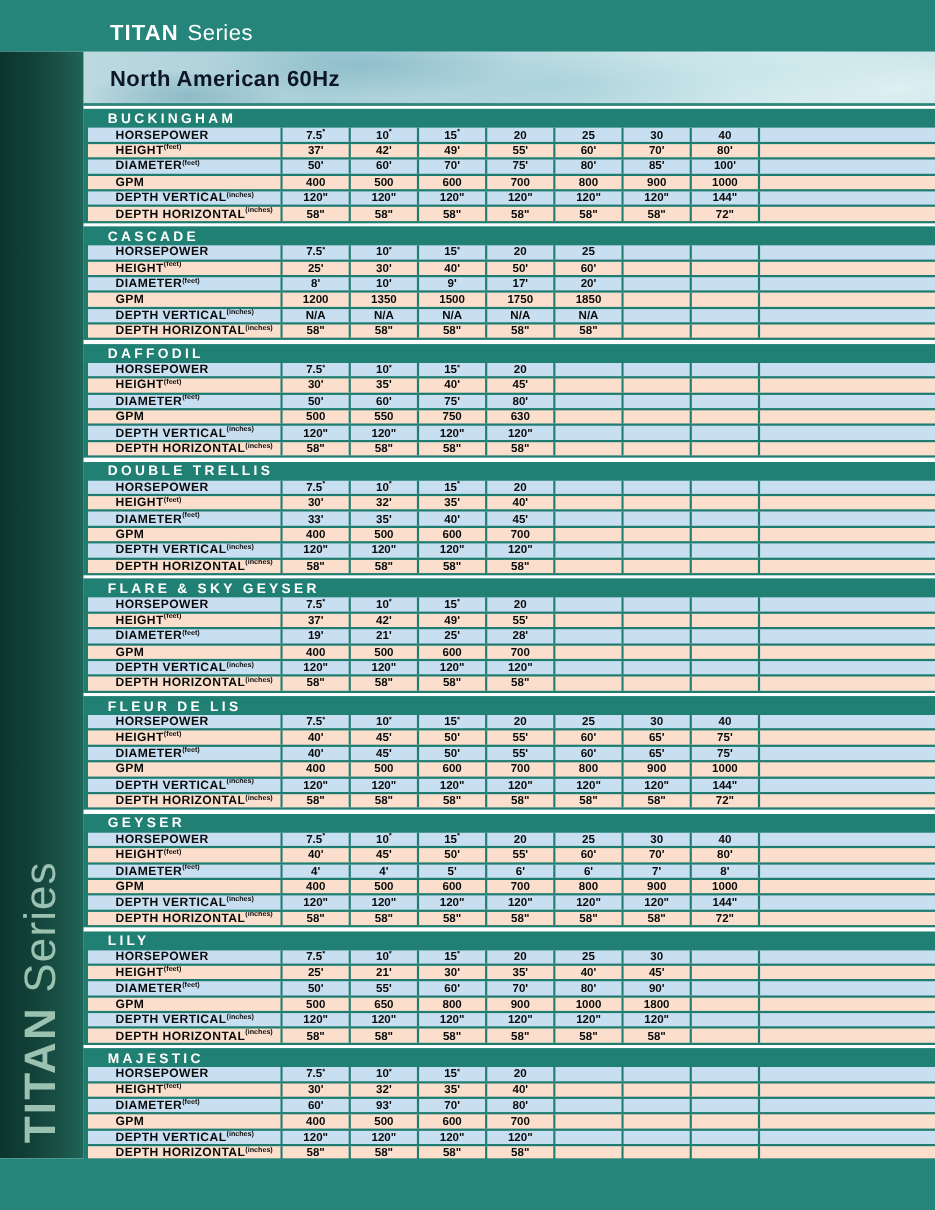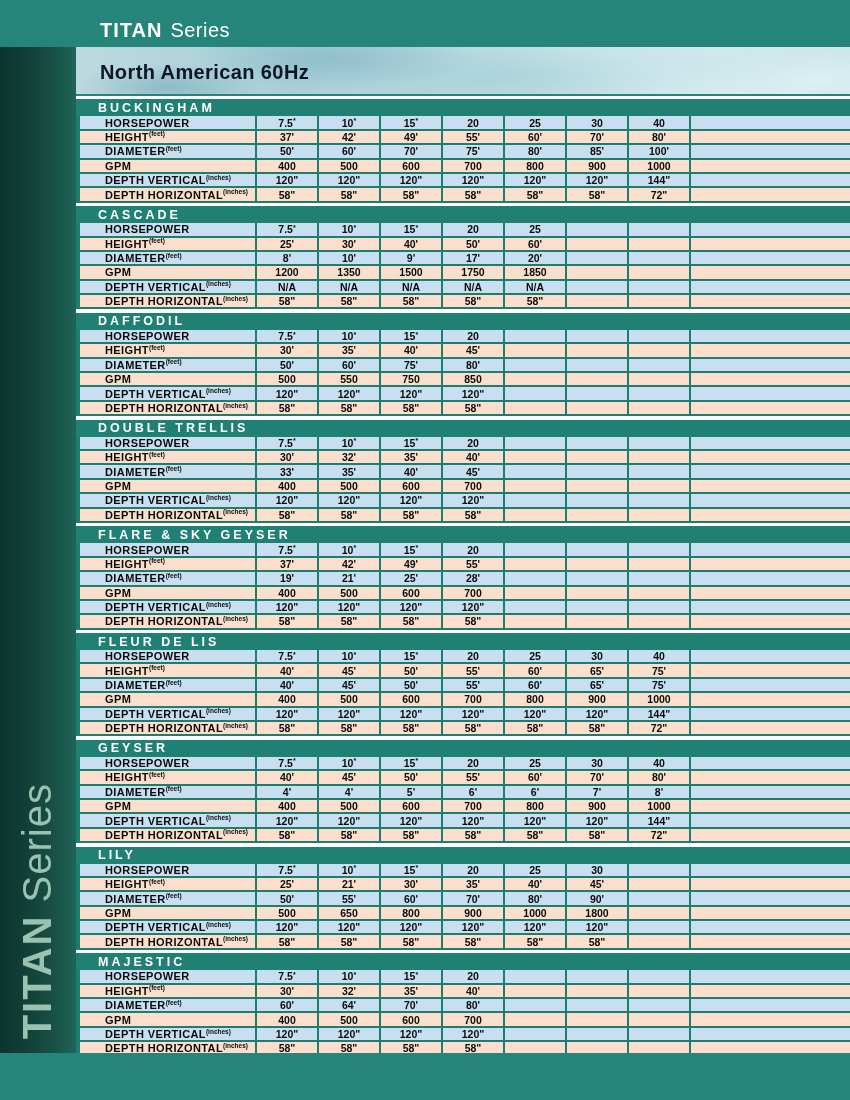--- a/index.html
+++ b/index.html
@@ -298,21 +298,21 @@
           <div class="cell cell-data"></div>
           <div class="cell cell-data"></div>
           <div class="cell cell-data"></div>
           <div class="cell cell-tail"></div>
         </div>
         <div class="row peach">
           <div class="cell cell-label">GPM</div>
           <div class="cell cell-data">500</div>
           <div class="cell cell-data">550</div>
           <div class="cell cell-data">750</div>
-          <div class="cell cell-data">850</div>
+          <div class="cell cell-data">630</div>
           <div class="cell cell-data"></div>
           <div class="cell cell-data"></div>
           <div class="cell cell-data"></div>
           <div class="cell cell-tail"></div>
         </div>
         <div class="row blue">
           <div class="cell cell-label">DEPTH VERTICAL<sup>(inches)</sup></div>
           <div class="cell cell-data">120"</div>
           <div class="cell cell-data">120"</div>
           <div class="cell cell-data">120"</div>
@@ -705,21 +705,21 @@
           <div class="cell cell-data">35'</div>
           <div class="cell cell-data">40'</div>
           <div class="cell cell-data"></div>
           <div class="cell cell-data"></div>
           <div class="cell cell-data"></div>
           <div class="cell cell-tail"></div>
         </div>
         <div class="row blue">
           <div class="cell cell-label">DIAMETER<sup>(feet)</sup></div>
           <div class="cell cell-data">60'</div>
-          <div class="cell cell-data">64'</div>
+          <div class="cell cell-data">93'</div>
           <div class="cell cell-data">70'</div>
           <div class="cell cell-data">80'</div>
           <div class="cell cell-data"></div>
           <div class="cell cell-data"></div>
           <div class="cell cell-data"></div>
           <div class="cell cell-tail"></div>
         </div>
         <div class="row peach">
           <div class="cell cell-label">GPM</div>
           <div class="cell cell-data">400</div>

